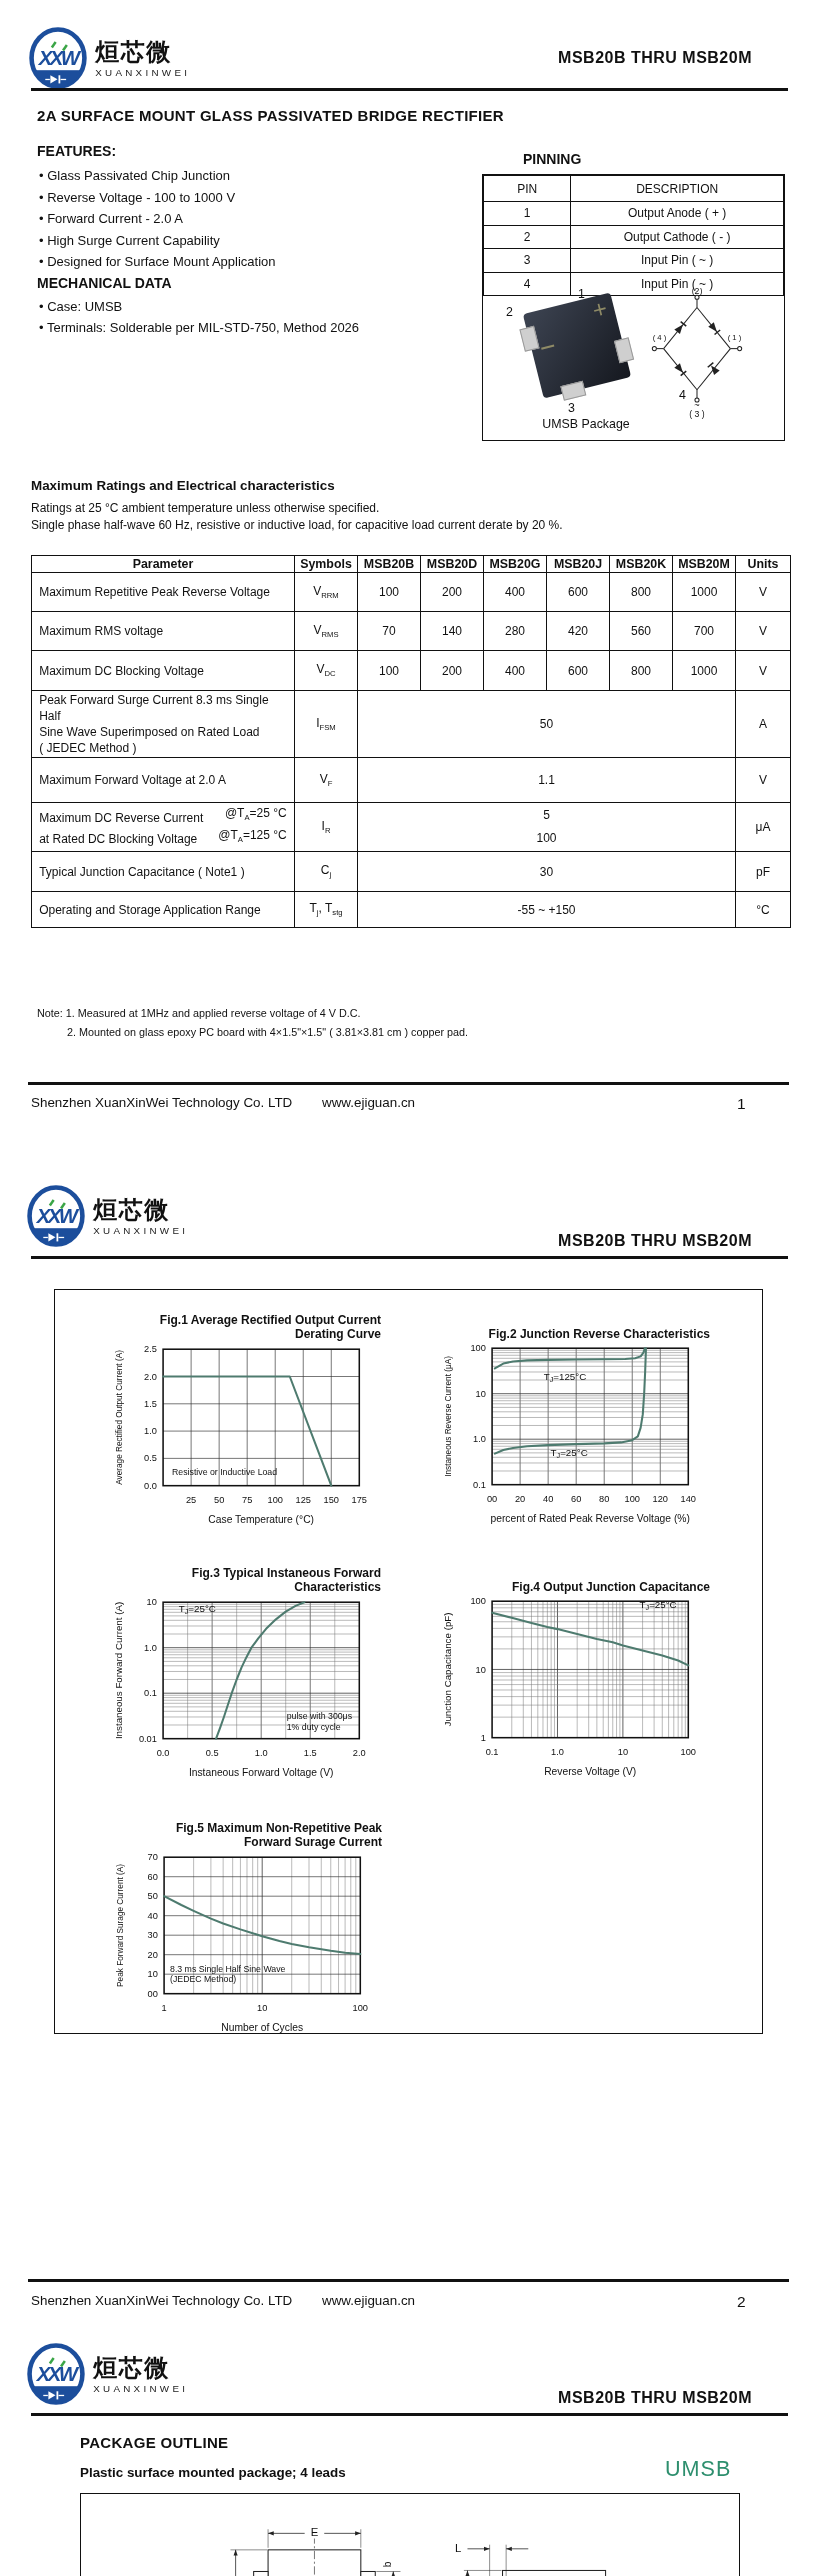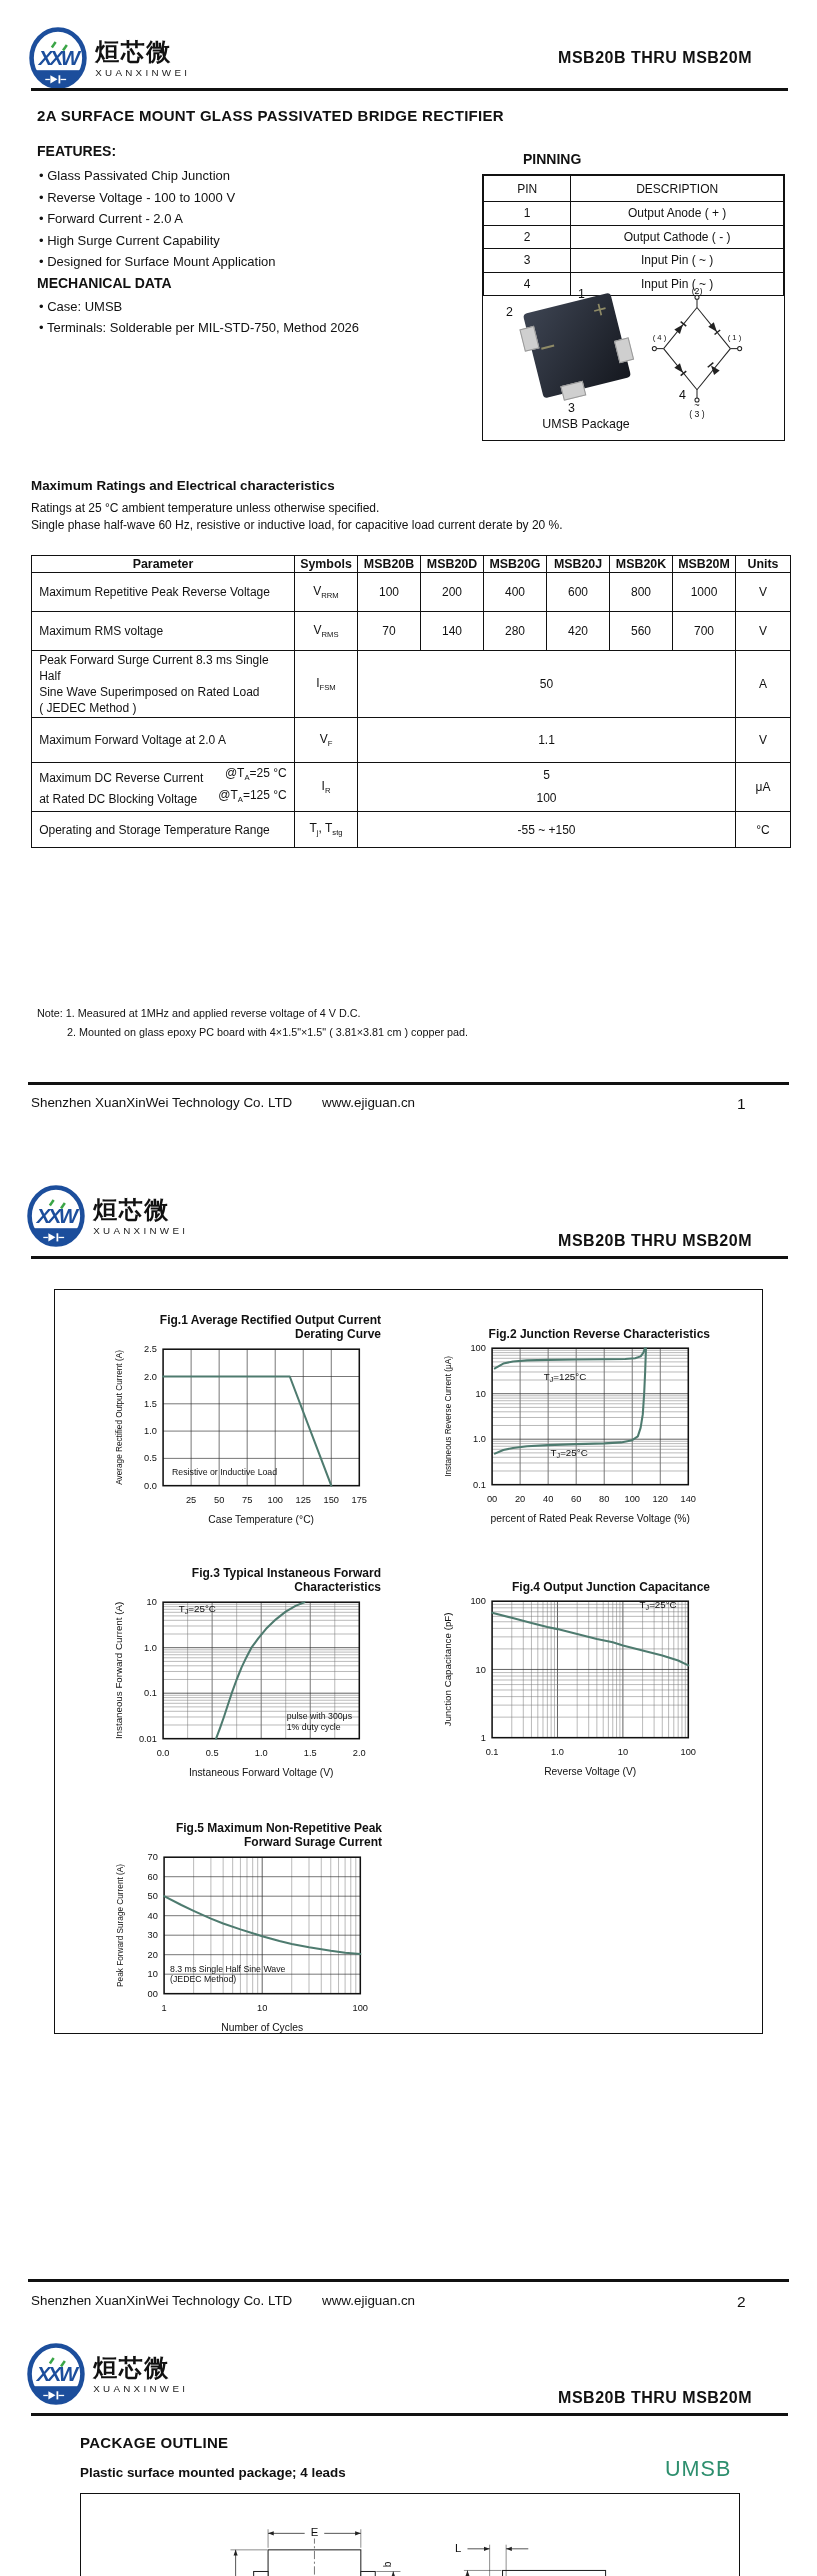--- a/index.html
+++ b/index.html
@@ -225,20 +225,31 @@
           <td class="pcell">Maximum RMS voltage</td>
           <td class="scell">V<sub>RMS</sub></td>
           <td>70</td>
           <td>140</td>
           <td>280</td>
           <td>420</td>
           <td>560</td>
           <td>700</td>
           <td>V</td>
         </tr>
+        <tr style="height: 40px;">
+          <td class="pcell">Maximum DC Blocking Voltage</td>
+          <td class="scell">V<sub>DC</sub></td>
+          <td>100</td>
+          <td>200</td>
+          <td>400</td>
+          <td>600</td>
+          <td>800</td>
+          <td>1000</td>
+          <td>V</td>
+        </tr>
         <tr style="height: 54px;">
           <td class="pcell">Peak Forward Surge Current 8.3 ms Single Half<br>Sine Wave Superimposed on Rated Load<br>( JEDEC Method )</td>
           <td class="scell">I<sub>FSM</sub></td>
           <td colspan="6">50</td>
           <td>A</td>
         </tr>
         <tr style="height: 45px;">
           <td class="pcell">Maximum  Forward Voltage at 2.0 A</td>
           <td class="scell">V<sub>F</sub></td>
           <td colspan="6">1.1</td>
@@ -252,22 +263,28 @@
             </div>
             <div class="condline">
               <span>at Rated DC Blocking Voltage</span>
               <span>@T<sub>A</sub>=125 °C</span>
             </div>
           </td>
           <td class="scell">I<sub>R</sub></td>
           <td colspan="6" class="twoline">5<br>100</td>
           <td>μA</td>
         </tr>
+        <tr style="height: 40px;">
+          <td class="pcell">Typical Junction Capacitance ( Note1 )</td>
+          <td class="scell">C<sub>j</sub></td>
+          <td colspan="6">30</td>
+          <td>pF</td>
+        </tr>
         <tr style="height: 36px;">
-          <td class="pcell">Operating and Storage Temperature Range</td>
+          <td class="pcell">Operating and Storage Application Range</td>
           <td class="scell">T<sub>j</sub>, T<sub>stg</sub></td>
           <td colspan="6">-55 ~ +150</td>
           <td>°C</td>
         </tr>
       </tbody>
     </table>
   <div id="notes" class="abs" style="left:37px;top:1004px">
       <div>Note:  1. Measured at 1MHz and applied reverse voltage of 4 V D.C.</div>
       <div style="margin-left: 30px;">2. Mounted on glass epoxy PC board with 4×1.5"×1.5" ( 3.81×3.81 cm ) copper pad.</div>
     </div>

